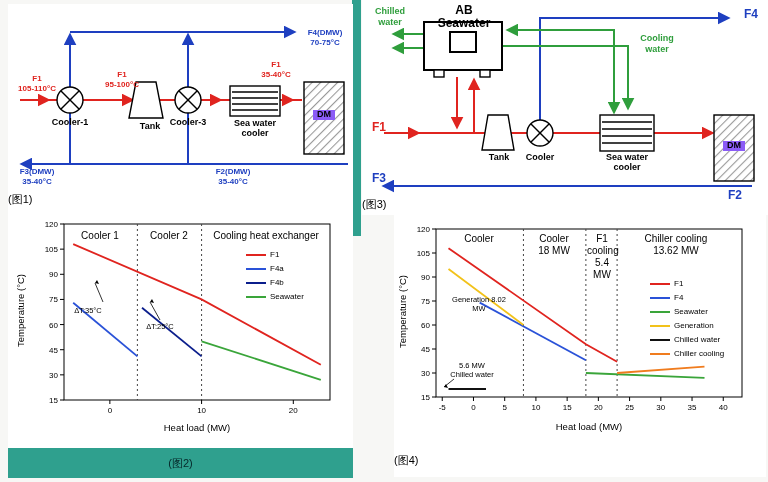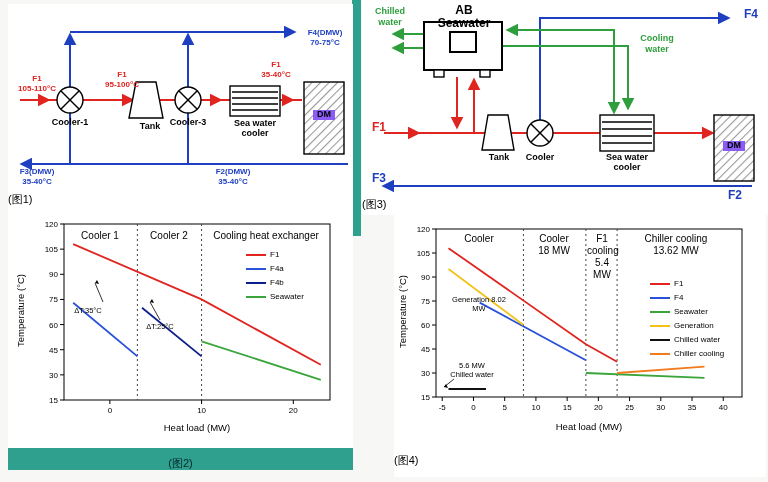--- a/index.html
+++ b/index.html
@@ -4,21 +4,21 @@
 <style>
   *{margin:0;padding:0;box-sizing:border-box}
   html,body{width:768px;height:482px}
   body{background:#f7f7f5;font-family:"Liberation Sans",sans-serif;position:relative;overflow:hidden;color:#000}
   .panel{position:absolute;background:#fff}
   #panel1{left:8px;top:4px;width:345px;height:206px}
   #panel2{left:8px;top:210px;width:345px;height:238px}
   #panel3{left:362px;top:0;width:406px;height:215px}
   #panel4{left:394px;top:215px;width:372px;height:262px}
   .vstrip{position:absolute;left:352px;top:0;width:9px;height:236px;background:#2fa08e}
-  .banner{position:absolute;left:8px;top:448px;width:345px;height:22px;background:#2fa08e;text-align:center;line-height:30px;font-size:11px;color:#06282a}
+  .banner{position:absolute;left:8px;top:448px;width:345px;height:30px;background:#2fa08e;text-align:center;line-height:30px;font-size:11px;color:#06282a}
   svg{position:absolute;left:0;top:0;display:block}
   .slabel{position:absolute;font-size:8px;font-weight:bold;text-align:center;line-height:1.25}
   .ln{display:block}
   .red{color:#e0241f}.blue{color:#1e3fc0}.green{color:#2f9e3c}
   .clabel{position:absolute;font-size:9px;font-weight:bold;text-align:center;color:#000;line-height:1.1}
   .bigl{position:absolute;font-size:12px;font-weight:bold;text-align:center;line-height:1.1}
   .cap{position:absolute;left:0;width:100%;text-align:left;font-size:11px;color:#000}
   .lbl{position:absolute;text-align:center;line-height:1.2}
   .reg{font-size:10px}
   .ann{font-size:7.5px}

